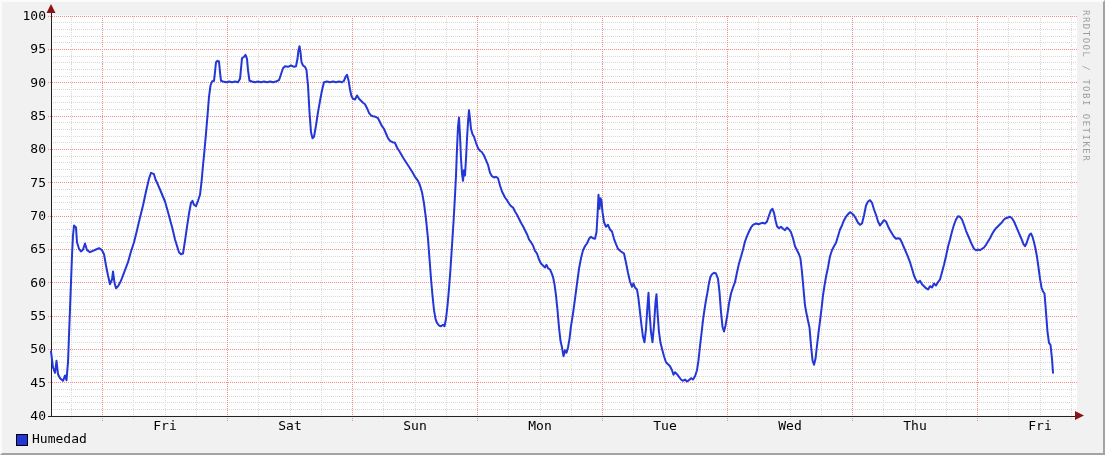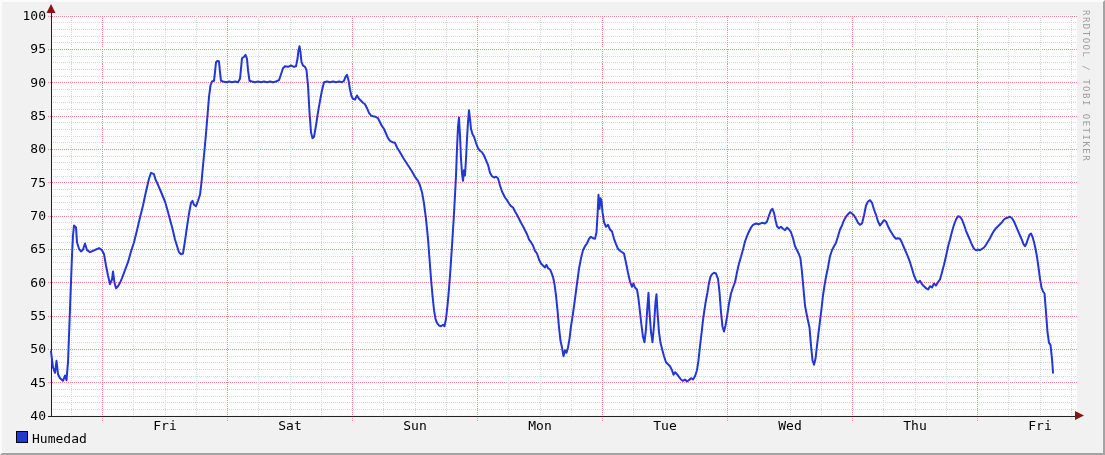--- a/index.html
+++ b/index.html
@@ -10,21 +10,21 @@
     border-top:2px solid #fbfbfb;
     border-left:2px solid #fbfbfb;
     border-right:2px solid #a3a3a3;
     border-bottom:2px solid #a3a3a3;
     overflow:hidden;
     font-family:"DejaVu Sans Mono","Liberation Mono",monospace;
   }
   svg#chart{position:absolute;left:-2px;top:-2px;}
   .legend{
     position:absolute;left:14px;top:429px;
-    display:flex;align-items:flex-start;
+    display:flex;align-items:flex-end;
     font-size:13px;color:#000;
   }
   .legend .swatch{
     width:10px;height:10px;
     border:1px solid #000;
     margin-right:4px;
   }
   .watermark{
     position:absolute;
     left:1089px;top:8px;

